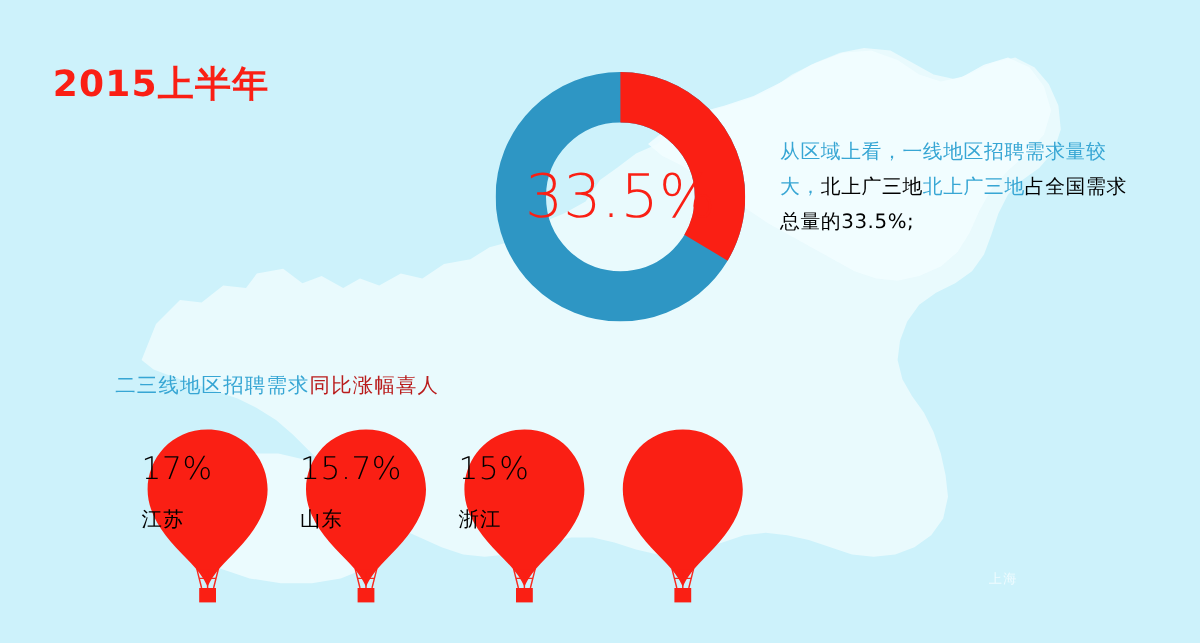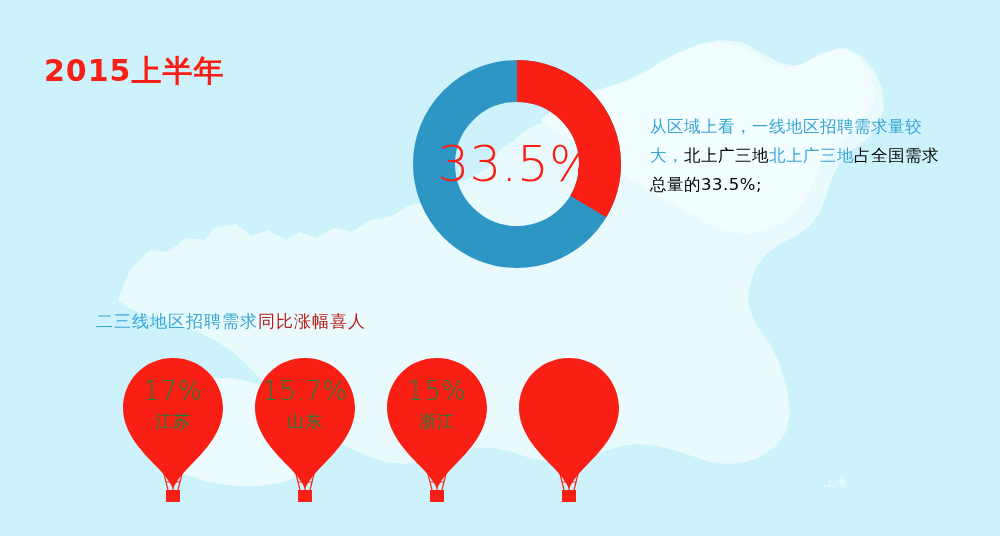--- a/index.html
+++ b/index.html
@@ -105,34 +105,34 @@
     position: relative;
     width: 110px;
     height: 150px;
   }
   .balloon-svg { position: absolute; left: 0; top: 0; }
   .balloon-text {
     position: absolute;
     left: 0;
     top: 20px;
     width: 110px;
-    text-align: center;
-    color: #15803d;
+    text-align: left;
+    color: #000000;
     pointer-events: none;
   }
   .balloon-pct {
     font-size: 26px;
     font-weight: 300;
     line-height: 30px;
     letter-spacing: 0.5px;
   }
   .balloon-prov {
     font-size: 17px;
     line-height: 26px;
-    margin-top: 2px;
+    margin-top: 14px;
     letter-spacing: 1px;
   }
 
   
   #city-label-shanghai {
     position: absolute;
     left: 824px;
     top: 475px;
     font-size: 11px;
     color: #eefbff;

